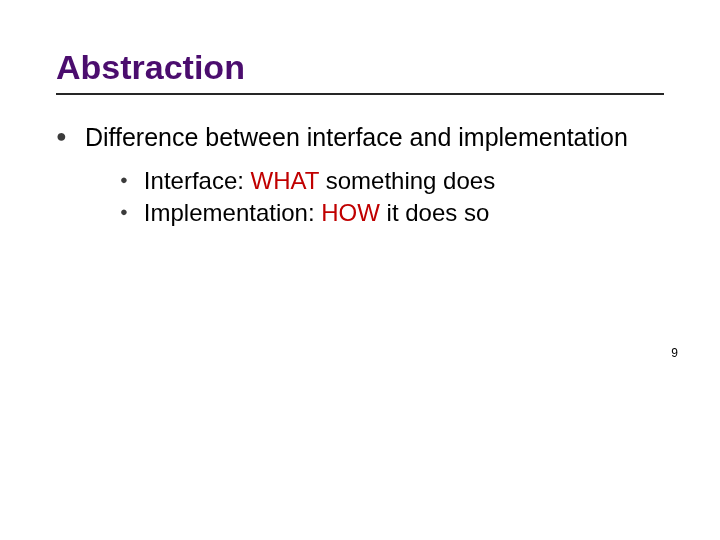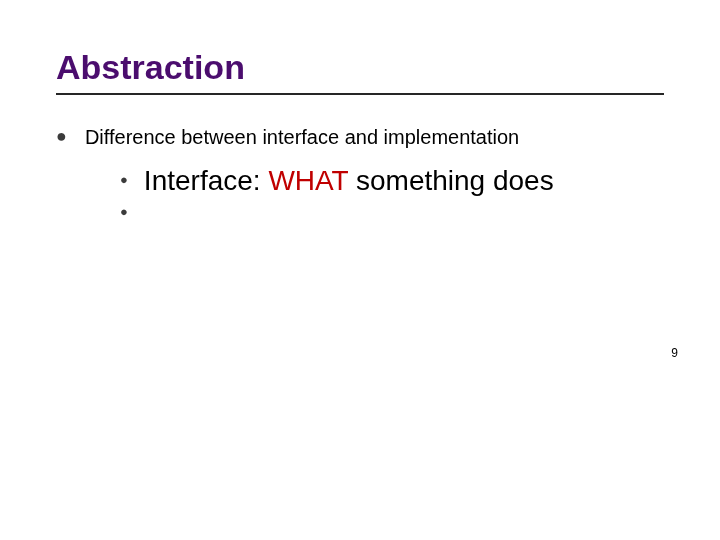--- a/index.html
+++ b/index.html
@@ -34,42 +34,42 @@
     margin-bottom: 14px;
   }
   .lvl1 .bullet {
     font-size: 18px;
     line-height: 30px;
     color: #3b3b3b;
     margin-right: 18px;
     flex: 0 0 auto;
   }
   .lvl1 .text {
-    font-size: 20px;
+    font-size: 25px;
     line-height: 32px;
     color: #000;
   }
   .lvl2-wrap {
     margin-left: 64px;
     margin-top: 4px;
   }
   .lvl2 {
     display: flex;
     align-items: flex-start;
     margin-bottom: 4px;
   }
   .lvl2 .bullet {
     font-size: 13px;
     line-height: 26px;
     color: #3b3b3b;
     margin-right: 16px;
     flex: 0 0 auto;
   }
   .lvl2 .text {
-    font-size: 28px;
+    font-size: 24px;
     line-height: 28px;
     color: #000;
   }
   .kw { color: #c00000; }
   .pagenum {
     position: absolute;
     bottom: 28px;
     right: 42px;
     font-size: 12px;
     color: #000;
@@ -92,19 +92,22 @@
 
     <div class="lvl2">
       <span class="bullet">●</span>
       <span class="text">
         <span>Interface: </span><span class="kw">WHAT</span><span> something does</span>
       </span>
     </div>
 
     <div class="lvl2">
       <span class="bullet">●</span>
+      <span class="text">
+        <span>Implementation: </span><span class="kw">HOW</span><span> it does so</span>
+      </span>
     </div>
 
   </div>
 
   <div class="pagenum">9</div>
 
 </div>
 
 </body></html>

